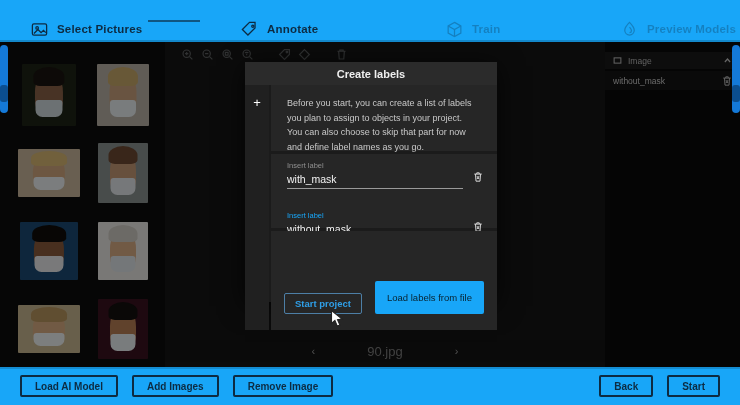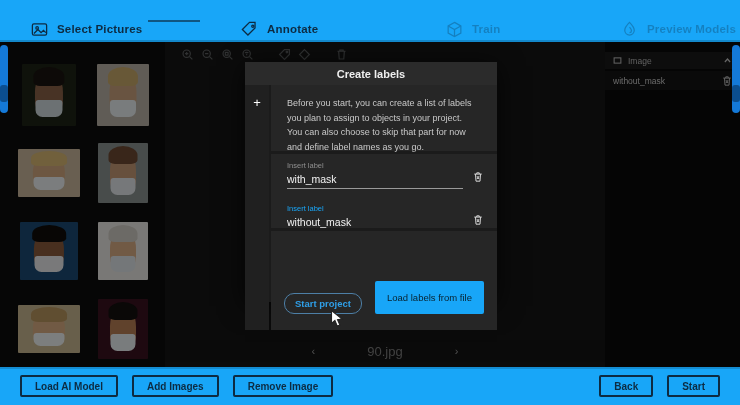--- a/index.html
+++ b/index.html
@@ -77,33 +77,33 @@
     color:#efefef; font-size:11px; font-weight:700; }
   .modal-bd { display:flex; height:245px; }
   .strip { width:24px; background:#202020; margin-right:2px; }
   .addbtn { display:block; width:100%; margin-top:10px; color:#fff; font-size:13px; text-align:center;
     background:none; border:none; cursor:pointer; font-family:inherit; }
   .content { flex:1; display:flex; flex-direction:column; gap:3px; }
   .sec { background:#262626; }
   .sec.desc { height:66px; padding:11px 18px 0 16px; color:#c9c9c9; font-size:9px; line-height:1.62; }
   .sec.inputs { height:74px; padding:7px 14px 0 16px; }
   .sec.lower { flex:1; position:relative; }
-  .inp { margin-bottom:15px; }
+  .inp { margin-bottom:22px; }
   .inp label { display:block; font-size:7.5px; color:#8f8f8f; margin-bottom:1px; }
   .inp.focused label { color:#18a6f8; }
   .fieldline { display:flex; align-items:flex-end; gap:10px; }
   .fieldline input { flex:1; background:transparent; border:none; border-bottom:1px solid #9a9a9a;
     outline:none; color:#f2f2f2; font-size:10.5px; padding:0 0 3px; font-family:inherit; }
   .inp.focused .fieldline input { border-bottom-color:#ededed; }
   .delbtn { background:none; border:none; cursor:pointer; padding:0 0 3px; }
   .delbtn svg { width:10px; height:12px; stroke:#d8d8d8; fill:none; stroke-width:1.2; }
   .btn-row { position:absolute; left:0; bottom:16px; width:100%; display:flex;
     justify-content:center; gap:13px; }
   .btn-outline { background:transparent; border:1px solid #4d7fa6; color:#2f9fe8;
-    font-size:9.5px; font-weight:700; padding:4px 10px; border-radius:10px; cursor:pointer;
+    font-size:9.5px; font-weight:700; padding:4px 10px; border-radius:2px; cursor:pointer;
     font-family:inherit;margin-top:12px; }
   .btn-filled { background:#18a6f8; border:none; color:#08222f; font-size:9.5px; font-weight:400;
     padding:4px 12px; border-radius:2px; cursor:pointer; font-family:inherit; }
 
   .cursor { position:absolute; left:330px; top:267px; z-index:50; pointer-events:none; }
 
   
   .ftr { position:relative; width:100%; height:38px; background:#18a6f8; z-index:60;
     display:flex; align-items:center; padding:0 20px; gap:14px;
     box-shadow:inset 0 2px rgba(0,0,0,.15); }

